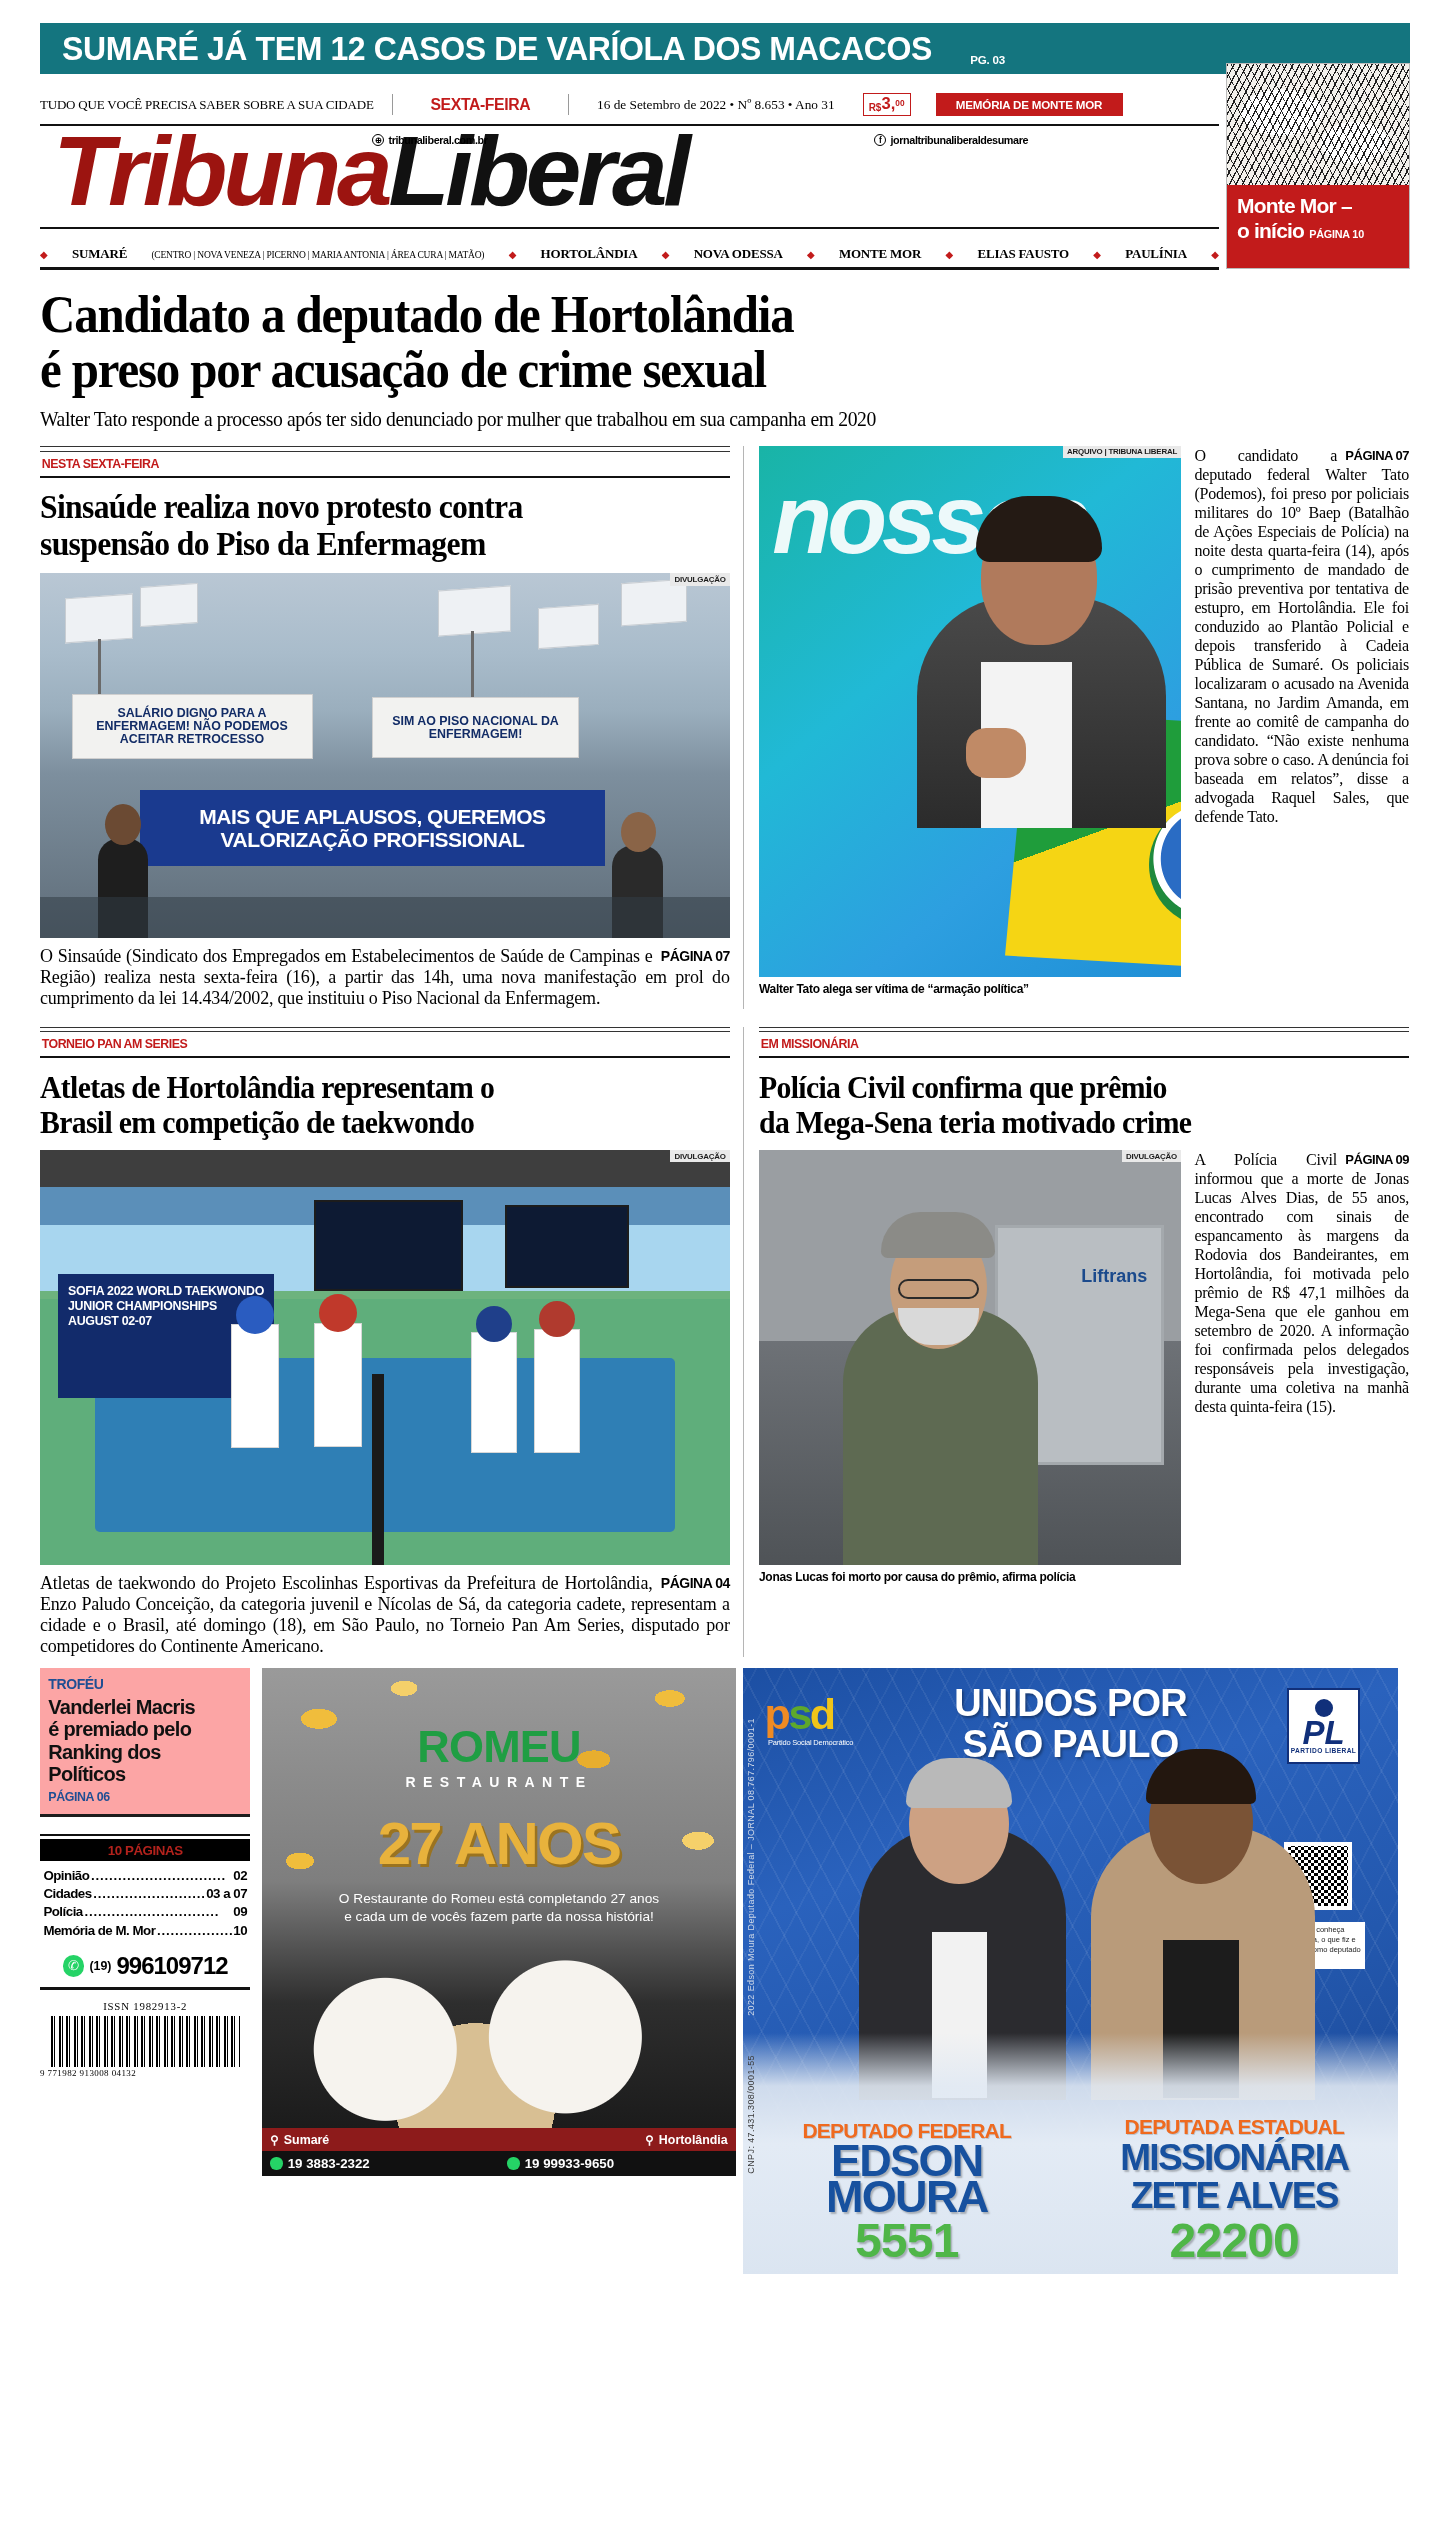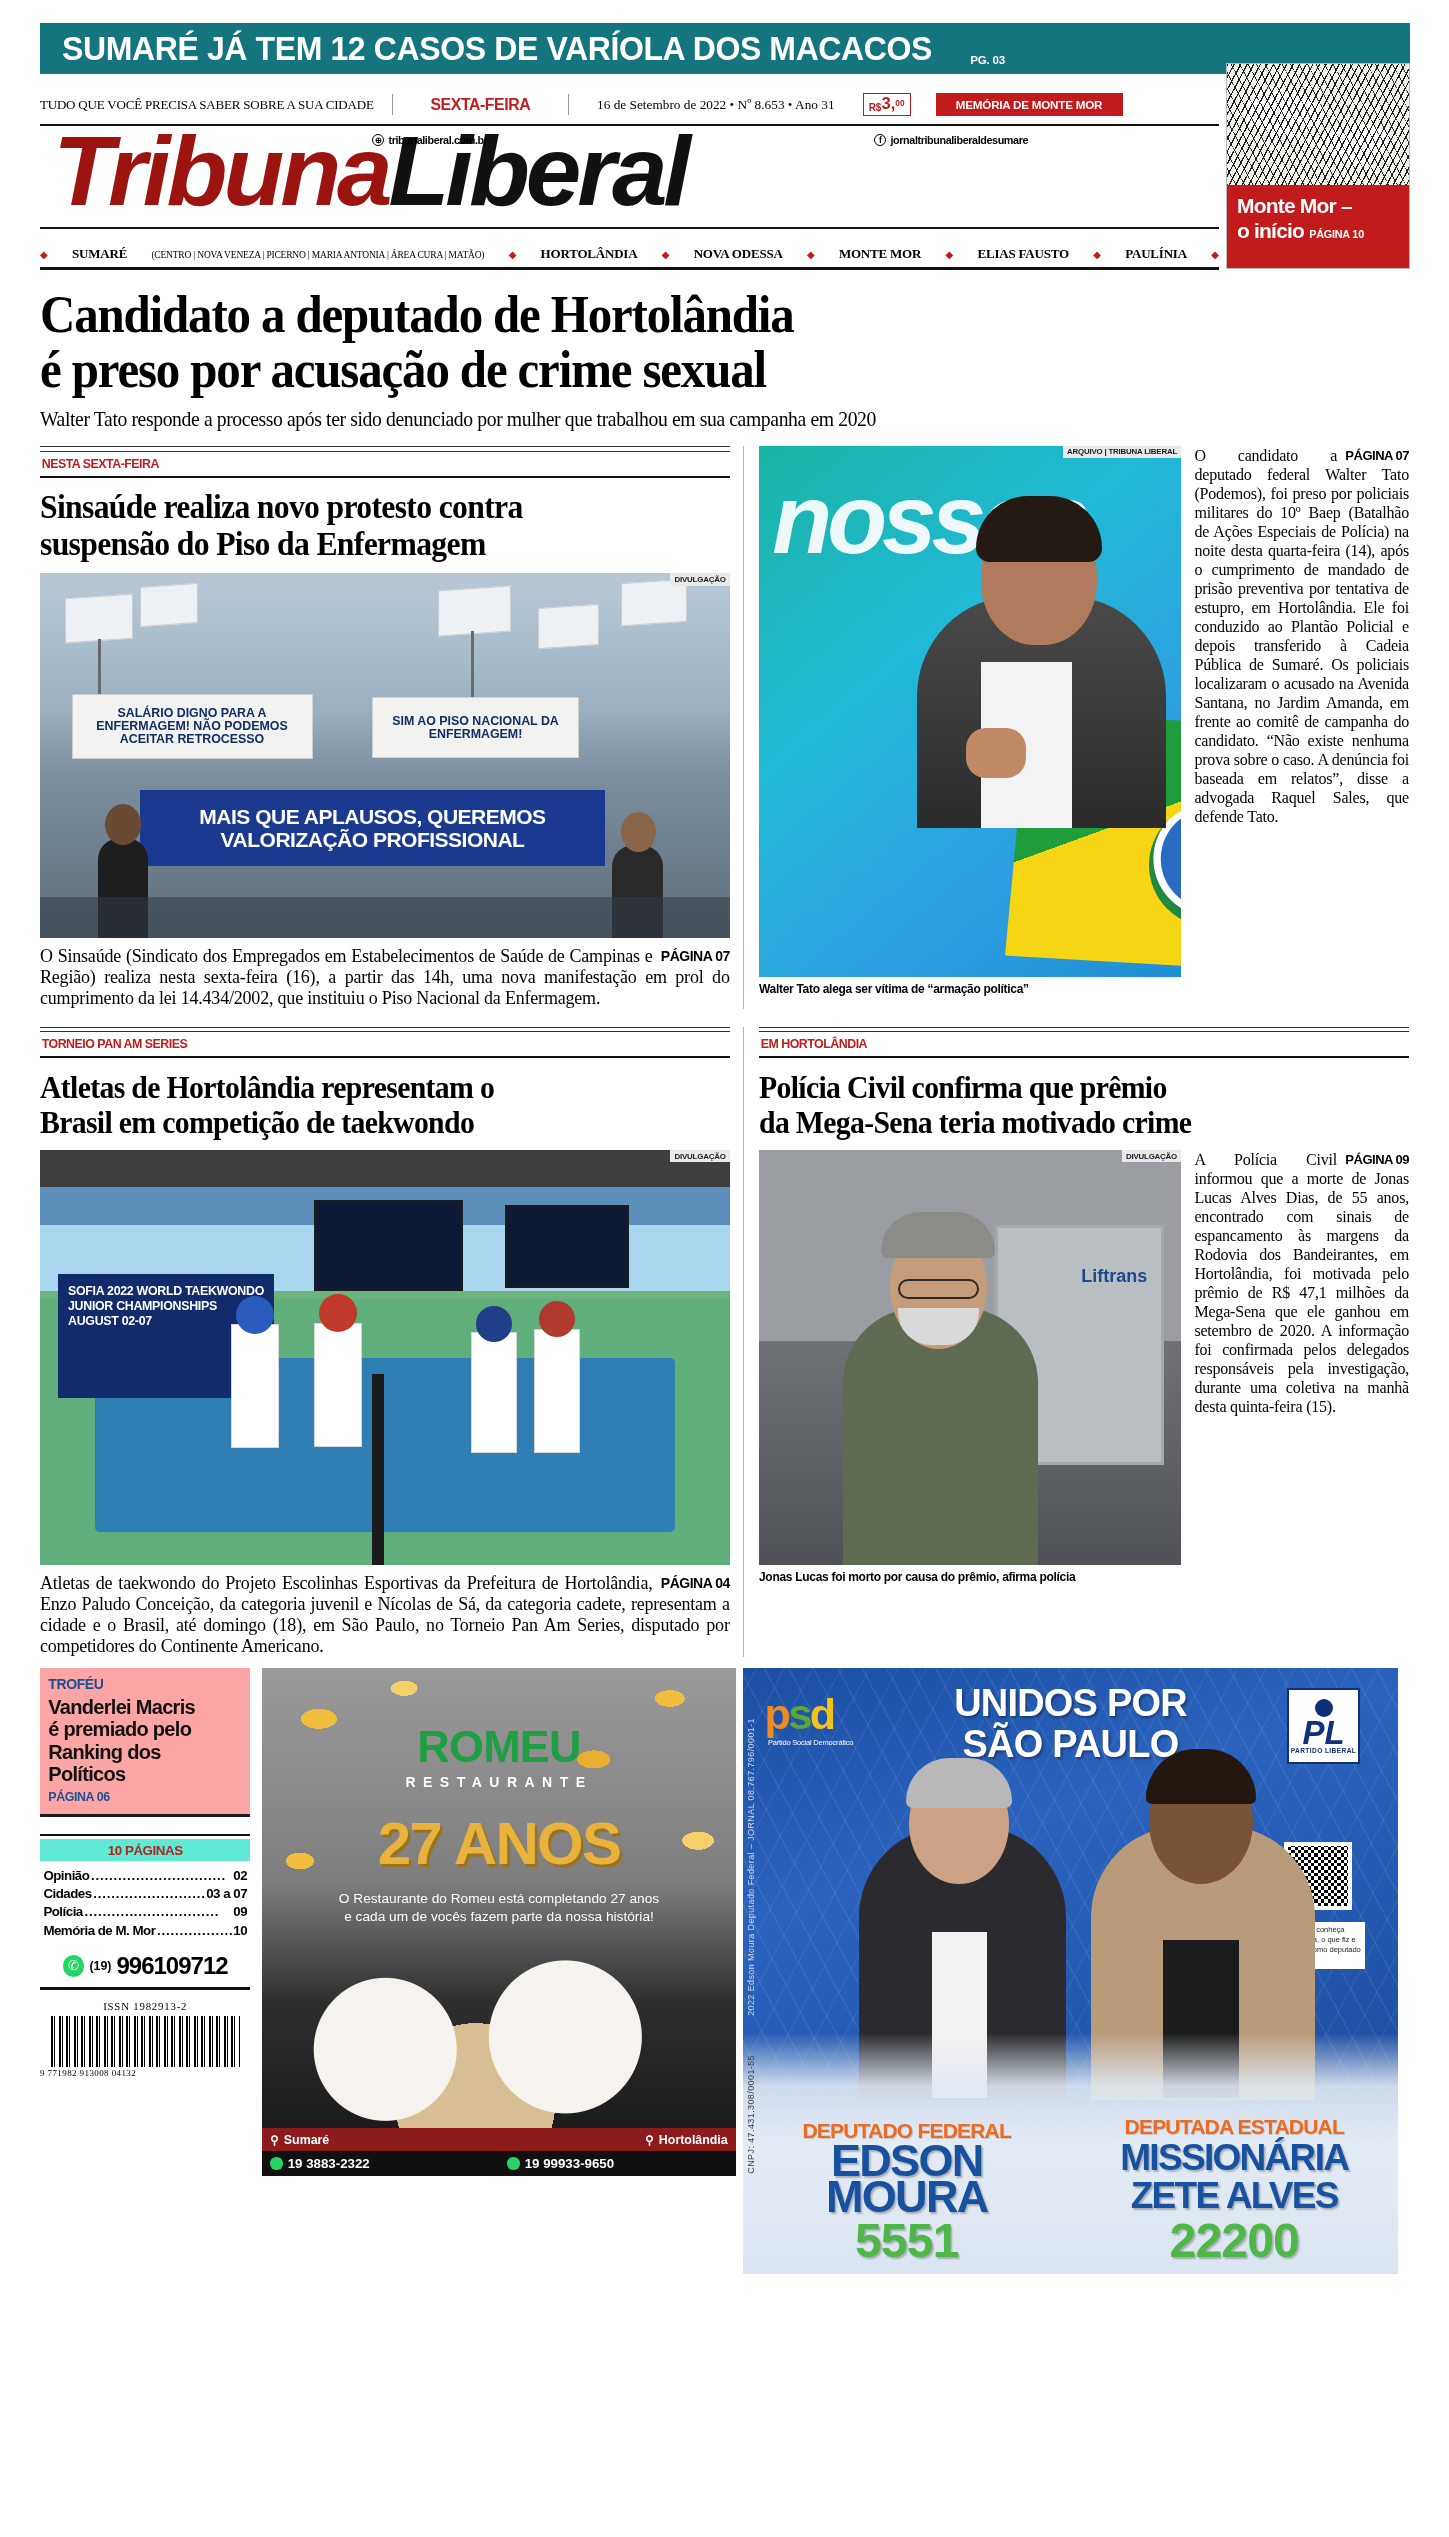--- a/index.html
+++ b/index.html
@@ -425,21 +425,21 @@
   .trofeu .t {
     font-family: "Liberation Sans", sans-serif; font-weight: bold;
     font-size: 20px; line-height: 22.4px; letter-spacing: -0.7px; color: #111;
   }
   .trofeu .p {
     font-family: "Liberation Sans", sans-serif; font-weight: bold;
     font-size: 12.4px; color: #1f4e93; letter-spacing: -0.4px; margin-top: 5px;
   }
   .indexbox { margin-top: 16.6px; border-top: 2.5px solid #111; padding-top: 3.3px; border-bottom: 2.5px solid #111;}
   .indexbox .hd {
-    background: #5eead4; color: #b3221c;
+    background: #000000; color: #b3221c;
     font-family: "Liberation Sans", sans-serif; font-weight: bold;
     font-size: 13.3px; letter-spacing: -0.4px; text-align: center; padding: 3.3px 0;
   }
   .idx-row {
     display: flex; align-items: baseline;
     font-family: "Liberation Sans", sans-serif; font-weight: bold;
     font-size: 13.3px; letter-spacing: -0.5px; padding: 1.7px 1.7px;
   }
   .idx-row .nm { white-space: nowrap; }
   .idx-row .dots { flex: 1; overflow: hidden; letter-spacing: 0.8px; white-space: nowrap; padding: 0 1.7px; }
@@ -796,21 +796,21 @@
         <div style="position:absolute;left:332px;bottom:0;width:11.6px;height:191px;background:#1a1a1a;"></div>
       </div>
       <div class="body-text">
         <span class="pagref">PÁGINA 04</span>
         <span>Atletas de taekwondo do Projeto Escolinhas Esportivas da Prefeitura de Hortolândia, Enzo Paludo Conceição, da categoria juvenil e Nícolas de Sá, da categoria cadete, representam a cidade e o Brasil, até domingo (18), em São Paulo, no Torneio Pan Am Series, disputado por competidores do Continente Americano.</span>
       </div>
     </div>
 
     <div class="col-right">
       <div class="rulestack"></div>
-      <div class="kicker">EM HORTOLÂNDIA</div>
+      <div class="kicker">EM MISSIONÁRIA</div>
       <h2 class="sub" style="width:689px;font-size:31px;line-height:35px;">
         <span>Polícia Civil confirma que prêmio</span><br>
         <span>da Mega-Sena teria motivado crime</span>
       </h2>
 
       <div style="display:flex;gap:13.3px;margin-top:10px;">
         <div style="width:423px;">
           <div class="photo ph-jonas">
             <div class="credit">DIVULGAÇÃO</div>
             <div class="jn-wall"></div>

